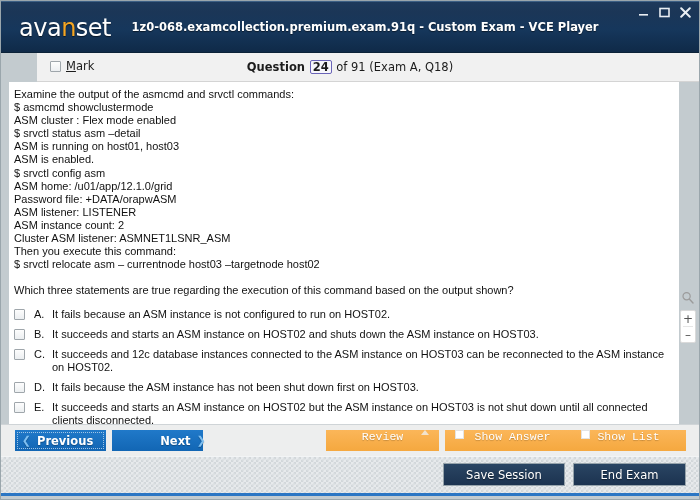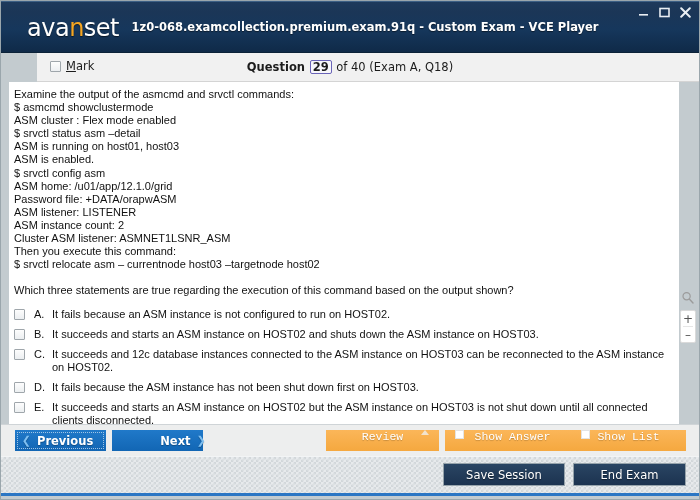--- a/index.html
+++ b/index.html
@@ -37,21 +37,20 @@
   .logo {
     position: absolute;
     left: 18px; top: 13px;
     font-size: 24px;
     letter-spacing: -0.5px;
     color: #ffffff;
     font-weight: 400;
     font-family: "DejaVu Sans", sans-serif;
     text-shadow: 0 1px 1px rgba(0,0,0,0.55);
     user-select: none;
-    margin-left: 8px;
   }
   .logo .accent { color: #f5a623; }
   .title-text {
     position: absolute;
     left: 0; right: 0; top: 19px;
     text-align: center;
     color: #ffffff;
     font-size: 11.5px;
     font-weight: bold;
     font-family: "DejaVu Sans", sans-serif;
@@ -359,22 +358,22 @@
     </div>
   </div>
 
   <div class="qheader">
     <div class="mark-wrap">
       <span class="cb"></span>
       <span class="mark-label"><span class="u">M</span><span>ark</span></span>
     </div>
     <div class="qcounter">
       <span class="lbl">Question</span>
-      <span class="qnum">29</span>
-      <span>of 40 (Exam A, Q18)</span>
+      <span class="qnum">24</span>
+      <span>of 91 (Exam A, Q18)</span>
     </div>
   </div>
 
   <div class="content">
     <div class="content-inner">
       <div class="stem">Examine the output of the asmcmd and srvctl commands:
 $ asmcmd showclustermode
 ASM cluster : Flex mode enabled
 $ srvctl status asm –detail
 ASM is running on host01, host03

